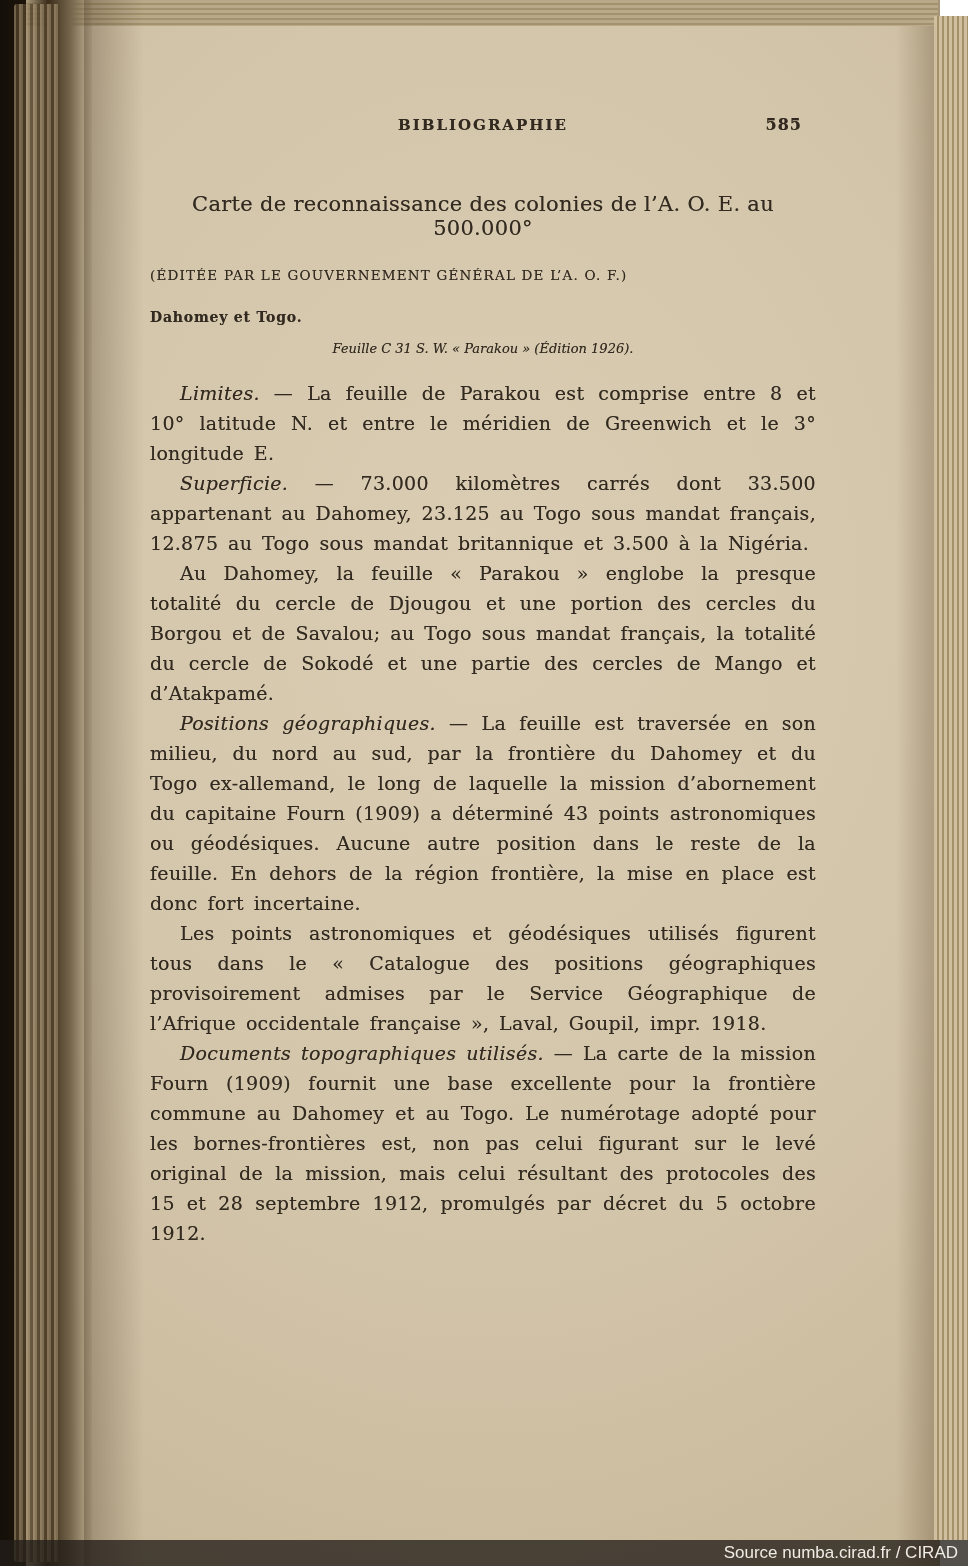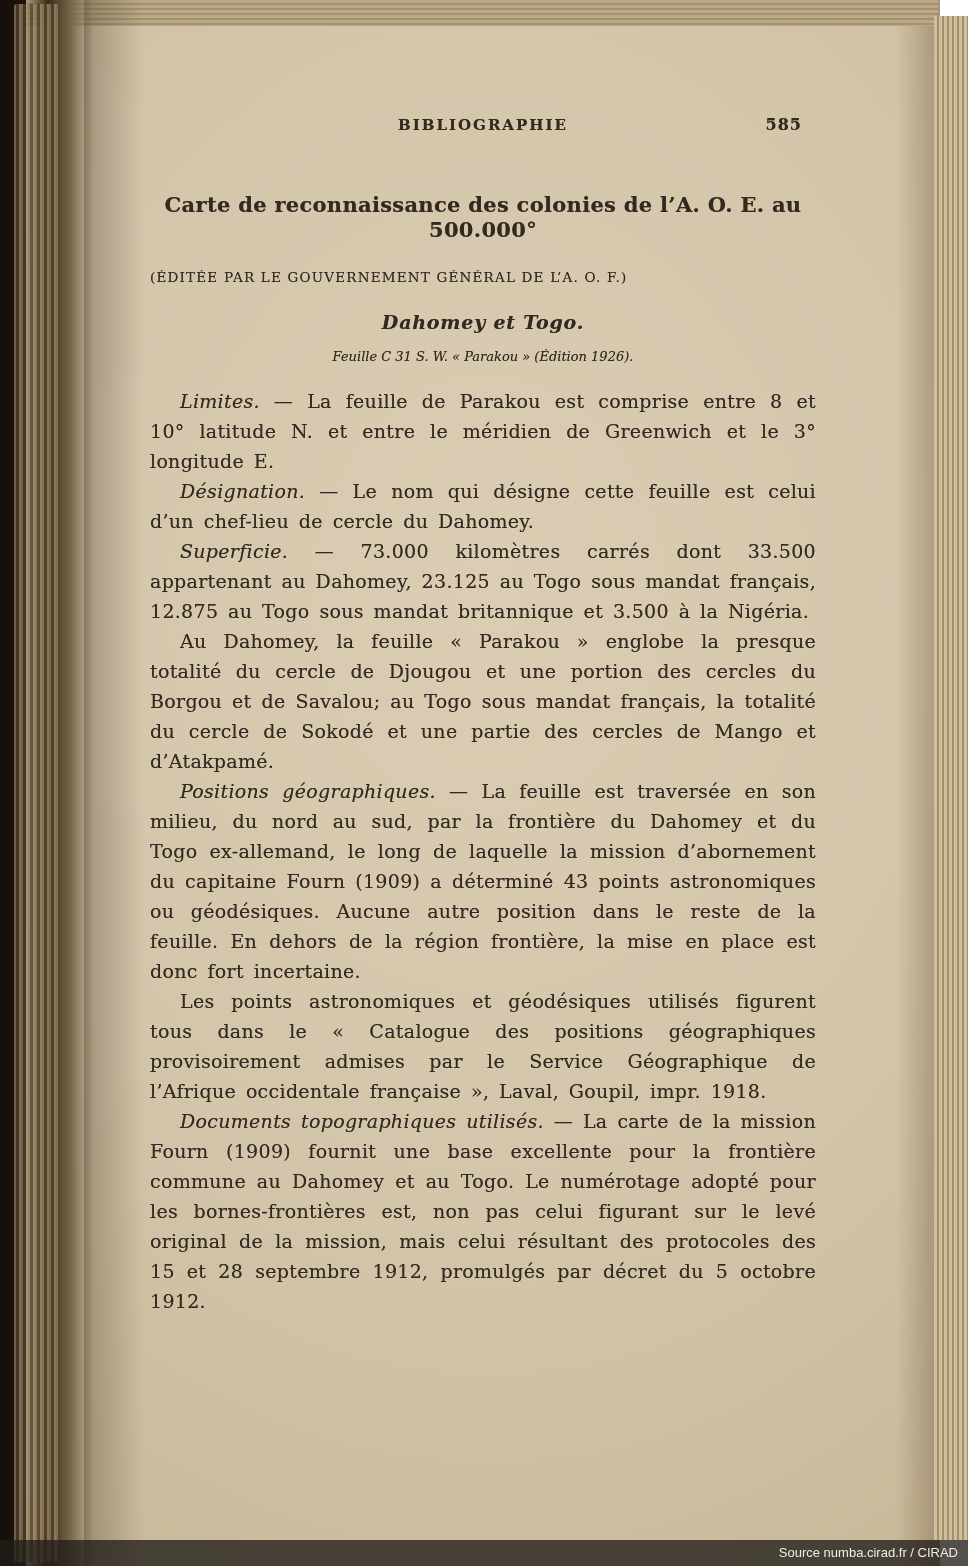--- a/index.html
+++ b/index.html
@@ -68,26 +68,26 @@
     width: 666px;
     color: #322a20;
     text-shadow: 0 0 0.5px rgba(50,40,28,0.55);
   }
 
   .running { position: relative; text-align: center; font-weight: bold;
              font-size: 15px; letter-spacing: 2px; }
   .pagenum { position: absolute; right: 14px; top: -1px;
              font-size: 16px; letter-spacing: 1px; }
 
-  .doc-title { margin-top: 58px; text-align: center; font-weight: bold;
+  .doc-title { margin-top: 58px; text-align: center; font-weight: normal;
                font-size: 21px; letter-spacing: 0.3px; }
   .doc-subtitle { margin-top: 27px; text-align: left;
                   font-size: 13.5px; letter-spacing: 1.2px; }
-  .section-heading { margin-top: 26px; text-align: center; font-weight: bold;
-                     font-size: 19px; letter-spacing: 0.8px; font-style: italic; }
+  .section-heading { margin-top: 26px; text-align: left; font-weight: bold;
+                     font-size: 14px; letter-spacing: 0.8px; }
   .sheet-line { margin-top: 16px; text-align: center; font-style: italic;
                 font-size: 13px; }
 
   .paras { margin-top: 22px; }
   .paras p {
     margin: 0;
     font-size: 19px;
     line-height: 30px;
     text-align: justify;
     text-indent: 30px;
@@ -96,21 +96,21 @@
   }
   .lead { font-style: italic; }
 
   
   .credit-bar {
     position: absolute; left: 0; bottom: 0;
     width: 968px; height: 26px;
     background: rgba(35, 30, 24, 0.78);
     color: #efece6;
     font-family: "Liberation Sans", sans-serif;
-    font-size: 13px; line-height: 26px;
+    font-size: 17px; line-height: 26px;
     text-align: right;
     padding-right: 10px;
     box-sizing: border-box;
   }
 </style>
 </head>
 <body>
 
 <div class="scan">
 
@@ -132,21 +132,20 @@
     <div class="doc-title">Carte de reconnaissance des colonies de l’A. O. E. au 500.000°</div>
 
     <div class="doc-subtitle">(ÉDITÉE PAR LE GOUVERNEMENT GÉNÉRAL DE L’A. O. F.)</div>
 
     <div class="section-heading">Dahomey et Togo.</div>
 
     <div class="sheet-line">Feuille C 31 S. W. « Parakou » (Édition 1926).</div>
 
     <div class="paras">
       <p><span class="lead">Limites.</span><span> — La feuille de Parakou est comprise entre 8 et 10° latitude N. et entre le méridien de Greenwich et le 3° longitude E.</span></p>
-      <p><span class="lead">Désignation.</span><span> — Le nom qui désigne cette feuille est celui d’un chef-lieu de cercle du Dahomey.</span></p>
       <p><span class="lead">Superficie.</span><span> — 73.000 kilomètres carrés dont 33.500 appartenant au Dahomey, 23.125 au Togo sous mandat français, 12.875 au Togo sous mandat britannique et 3.500 à la Nigéria.</span></p>
       <p><span class="lead"></span><span>Au Dahomey, la feuille « Parakou » englobe la presque totalité du cercle de Djougou et une portion des cercles du Borgou et de Savalou; au Togo sous mandat français, la totalité du cercle de Sokodé et une partie des cercles de Mango et d’Atakpamé.</span></p>
       <p><span class="lead">Positions géographiques.</span><span> — La feuille est traversée en son milieu, du nord au sud, par la frontière du Dahomey et du Togo ex-allemand, le long de laquelle la mission d’abornement du capitaine Fourn (1909) a déterminé 43 points astronomiques ou géodésiques. Aucune autre position dans le reste de la feuille. En dehors de la région frontière, la mise en place est donc fort incertaine.</span></p>
       <p><span class="lead"></span><span>Les points astronomiques et géodésiques utilisés figurent tous dans le « Catalogue des positions géographiques provisoirement admises par le Service Géographique de l’Afrique occidentale française », Laval, Goupil, impr. 1918.</span></p>
       <p><span class="lead">Documents topographiques utilisés.</span><span> — La carte de la mission Fourn (1909) fournit une base excellente pour la frontière commune au Dahomey et au Togo. Le numérotage adopté pour les bornes-frontières est, non pas celui figurant sur le levé original de la mission, mais celui résultant des protocoles des 15 et 28 septembre 1912, promulgés par décret du 5 octobre 1912.</span></p>
     </div>
 
   </div>
 
   <div class="credit-bar">

